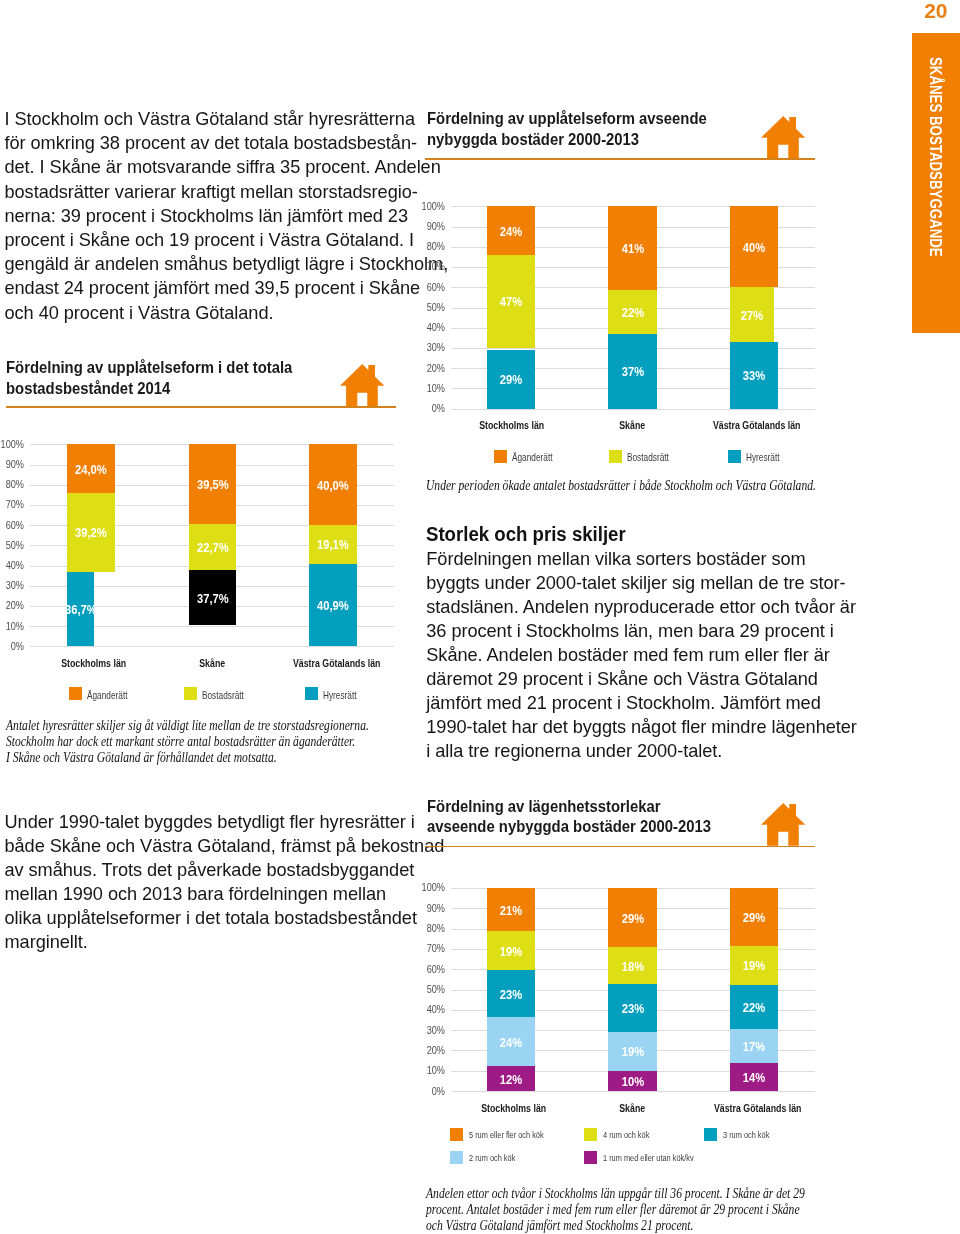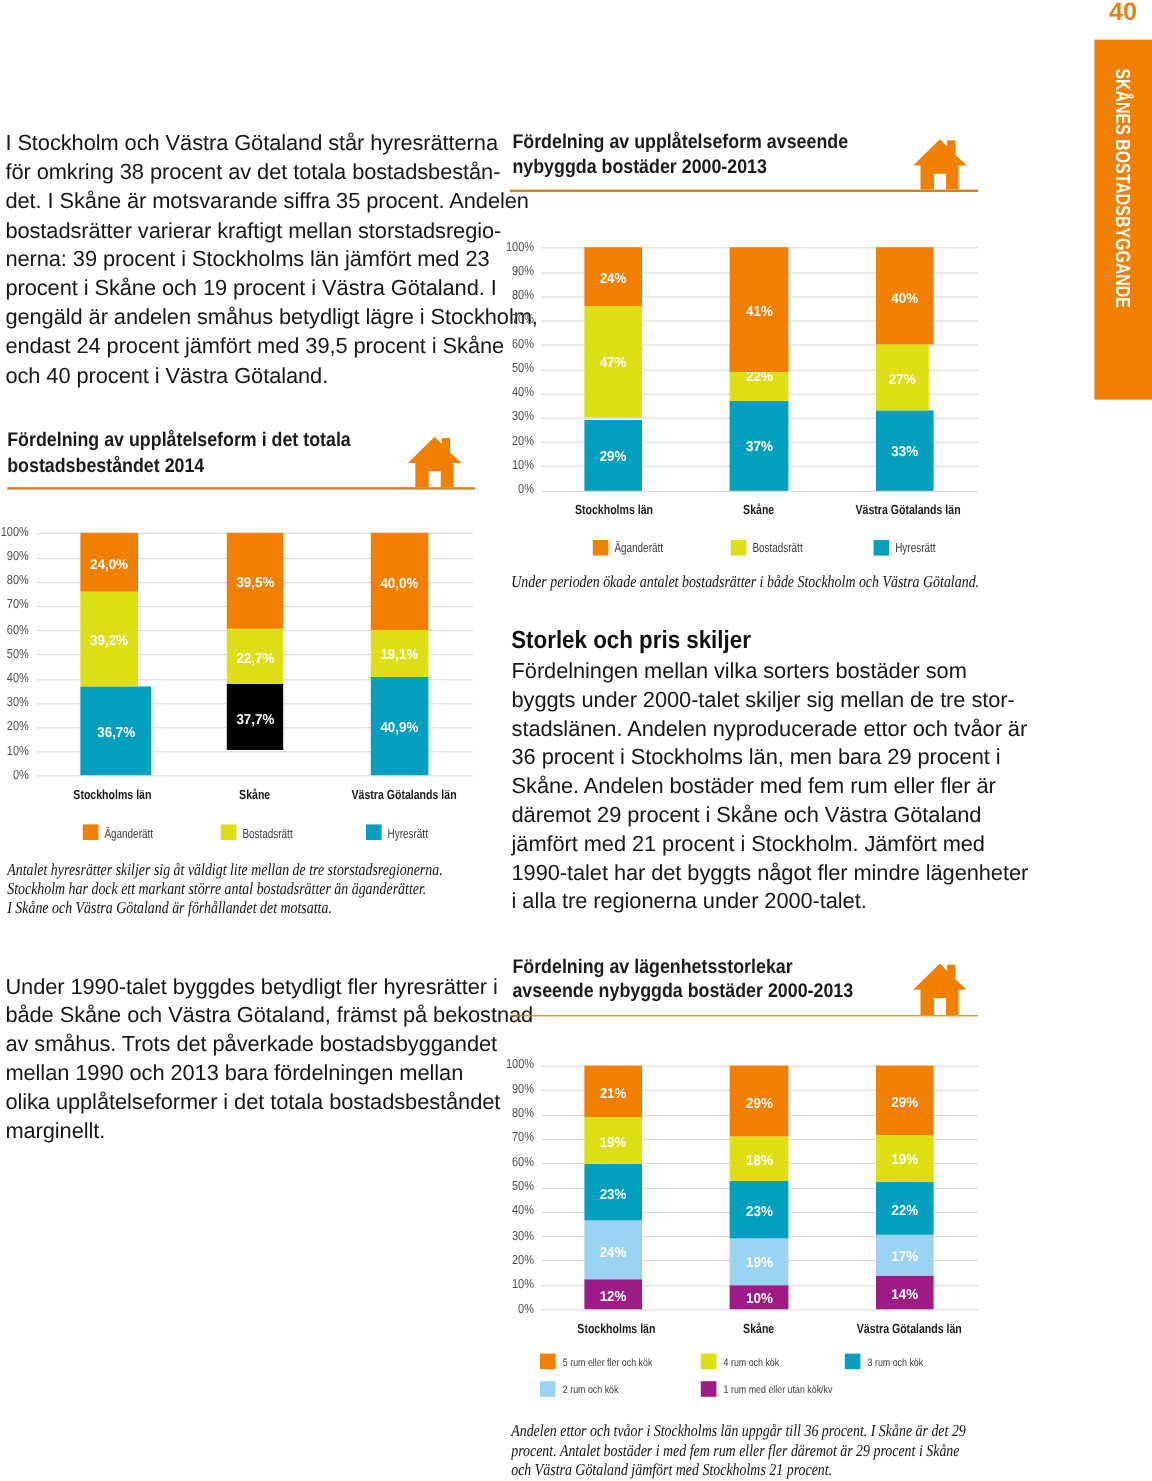--- a/index.html
+++ b/index.html
@@ -41,21 +41,21 @@
   .lg-tx{position:absolute;font:10.9px "Liberation Sans",sans-serif;color:#3b3b3b;
          white-space:nowrap;transform:scaleX(0.76);transform-origin:0 0;}
   .lg-tx.sm{font-size:9px;transform:scaleX(0.82);}
   .caption{position:absolute;font-family:"Liberation Serif",serif;font-style:italic;
            font-size:14px;line-height:15.95px;color:#111;white-space:nowrap;
            transform:scaleX(0.828);transform-origin:0 0;}
 </style>
 </head>
 <body>
 
-<div class="abs" id="page-number">40</div>
+<div class="abs" id="page-number">20</div>
 <div class="abs" id="side-tab"></div>
 <div class="abs" id="side-tab-label">SKÅNES BOSTADSBYGGANDE</div>
 
 <div class="abs body-copy" style="left:4.5px;top:107px;width:392px;">I Stockholm och Västra Götaland står hyresrätterna<br>för omkring 38 procent av det totala bostadsbestån-<br>det. I Skåne är motsvarande siffra 35 procent. Andelen<br>bostadsrätter varierar kraftigt mellan storstadsregio-<br>nerna: 39 procent i Stockholms län jämfört med 23<br>procent i Skåne och 19 procent i Västra Götaland. I<br>gengäld är andelen småhus betydligt lägre i Stockholm,<br>endast 24 procent jämfört med 39,5 procent i Skåne<br>och 40 procent i Västra Götaland.</div>
 
 <div class="abs body-copy" style="left:4.5px;top:810.1px;width:392px;line-height:24.06px;">Under 1990-talet byggdes betydligt fler hyresrätter i<br>både Skåne och Västra Götaland, främst på bekostnad<br>av småhus. Trots det påverkade bostadsbyggandet<br>mellan 1990 och 2013 bara fördelningen mellan<br>olika upplåtelseformer i det totala bostadsbeståndet<br>marginellt.</div>
 
 <div class="abs body-head" style="left:426px;top:521.5px;">Storlek och pris skiljer</div>
 <div class="abs body-copy" style="left:426.3px;top:546.7px;width:400px;line-height:24px;">Fördelningen mellan vilka sorters bostäder som<br>byggts under 2000-talet skiljer sig mellan de tre stor-<br>stadslänen. Andelen nyproducerade ettor och tvåor är<br>36 procent i Stockholms län, men bara 29 procent i<br>Skåne. Andelen bostäder med fem rum eller fler är<br>däremot 29 procent i Skåne och Västra Götaland<br>jämfört med 21 procent i Stockholm. Jämfört med<br>1990-talet har det byggts något fler mindre lägenheter<br>i alla tre regionerna under 2000-talet.</div>
 
@@ -97,21 +97,21 @@
       <div class="bar-seg" style="left:486.6px;top:206.40px;width:48.2px;height:48.55px;background:#F07F02;">
         <span class="bar-lbl">24%</span>
       </div>
       <div class="cat-lbl" style="left:441.2px;top:419.3px;width:140px;"><span>Stockholms län</span></div>
       <div class="bar-seg" style="left:608.4px;top:333.85px;width:48.2px;height:74.85px;background:#049EBE;">
         <span class="bar-lbl">37%</span>
       </div>
       <div class="bar-seg" style="left:608.4px;top:289.34px;width:48.2px;height:44.51px;background:#DEDE14;">
         <span class="bar-lbl">22%</span>
       </div>
-      <div class="bar-seg" style="left:608.4px;top:206.40px;width:48.2px;height:104px;background:#F07F02;">
+      <div class="bar-seg" style="left:608.4px;top:206.40px;width:48.2px;height:84px;background:#F07F02;">
         <span class="bar-lbl">41%</span>
       </div>
       <div class="cat-lbl" style="left:562.6px;top:419.3px;width:140px;"><span>Skåne</span></div>
       <div class="bar-seg" style="left:730px;top:341.94px;width:48.2px;height:66.76px;background:#049EBE;">
         <span class="bar-lbl">33%</span>
       </div>
       <div class="bar-seg" style="left:730px;top:287.32px;width:44px;height:54.62px;background:#DEDE14;">
         <span class="bar-lbl">27%</span>
       </div>
       <div class="bar-seg" style="left:730px;top:206.40px;width:48.2px;height:80.92px;background:#F07F02;">
@@ -147,21 +147,21 @@
       <div class="gridline" style="left:30.1px;top:565.56px;width:364.3px;"></div>
       <div class="ytick" style="left:-16px;top:558.96px;width:40px;">40%</div>
       <div class="gridline" style="left:30.1px;top:585.77px;width:364.3px;"></div>
       <div class="ytick" style="left:-16px;top:579.17px;width:40px;">30%</div>
       <div class="gridline" style="left:30.1px;top:605.98px;width:364.3px;"></div>
       <div class="ytick" style="left:-16px;top:599.38px;width:40px;">20%</div>
       <div class="gridline" style="left:30.1px;top:626.19px;width:364.3px;"></div>
       <div class="ytick" style="left:-16px;top:619.59px;width:40px;">10%</div>
       <div class="gridline" style="left:30.1px;top:646.40px;width:364.3px;"></div>
       <div class="ytick" style="left:-16px;top:639.80px;width:40px;">0%</div>
-      <div class="bar-seg" style="left:67.1px;top:572.16px;width:59px;height:74.24px;background:#049EBE;">
+      <div class="bar-seg" style="left:67.1px;top:572.16px;width:27px;height:74.24px;background:#049EBE;">
         <span class="bar-lbl">36,7%</span>
       </div>
       <div class="bar-seg" style="left:67.1px;top:492.85px;width:47.8px;height:79.30px;background:#DEDE14;">
         <span class="bar-lbl">39,2%</span>
       </div>
       <div class="bar-seg" style="left:67.1px;top:444.30px;width:47.8px;height:48.55px;background:#F07F02;">
         <span class="bar-lbl">24,0%</span>
       </div>
       <div class="cat-lbl" style="left:24.049999999999997px;top:656.9px;width:140px;"><span>Stockholms län</span></div>
       <div class="bar-seg" style="left:188.6px;top:570.13px;width:47.8px;height:55px;background:#000000;">

